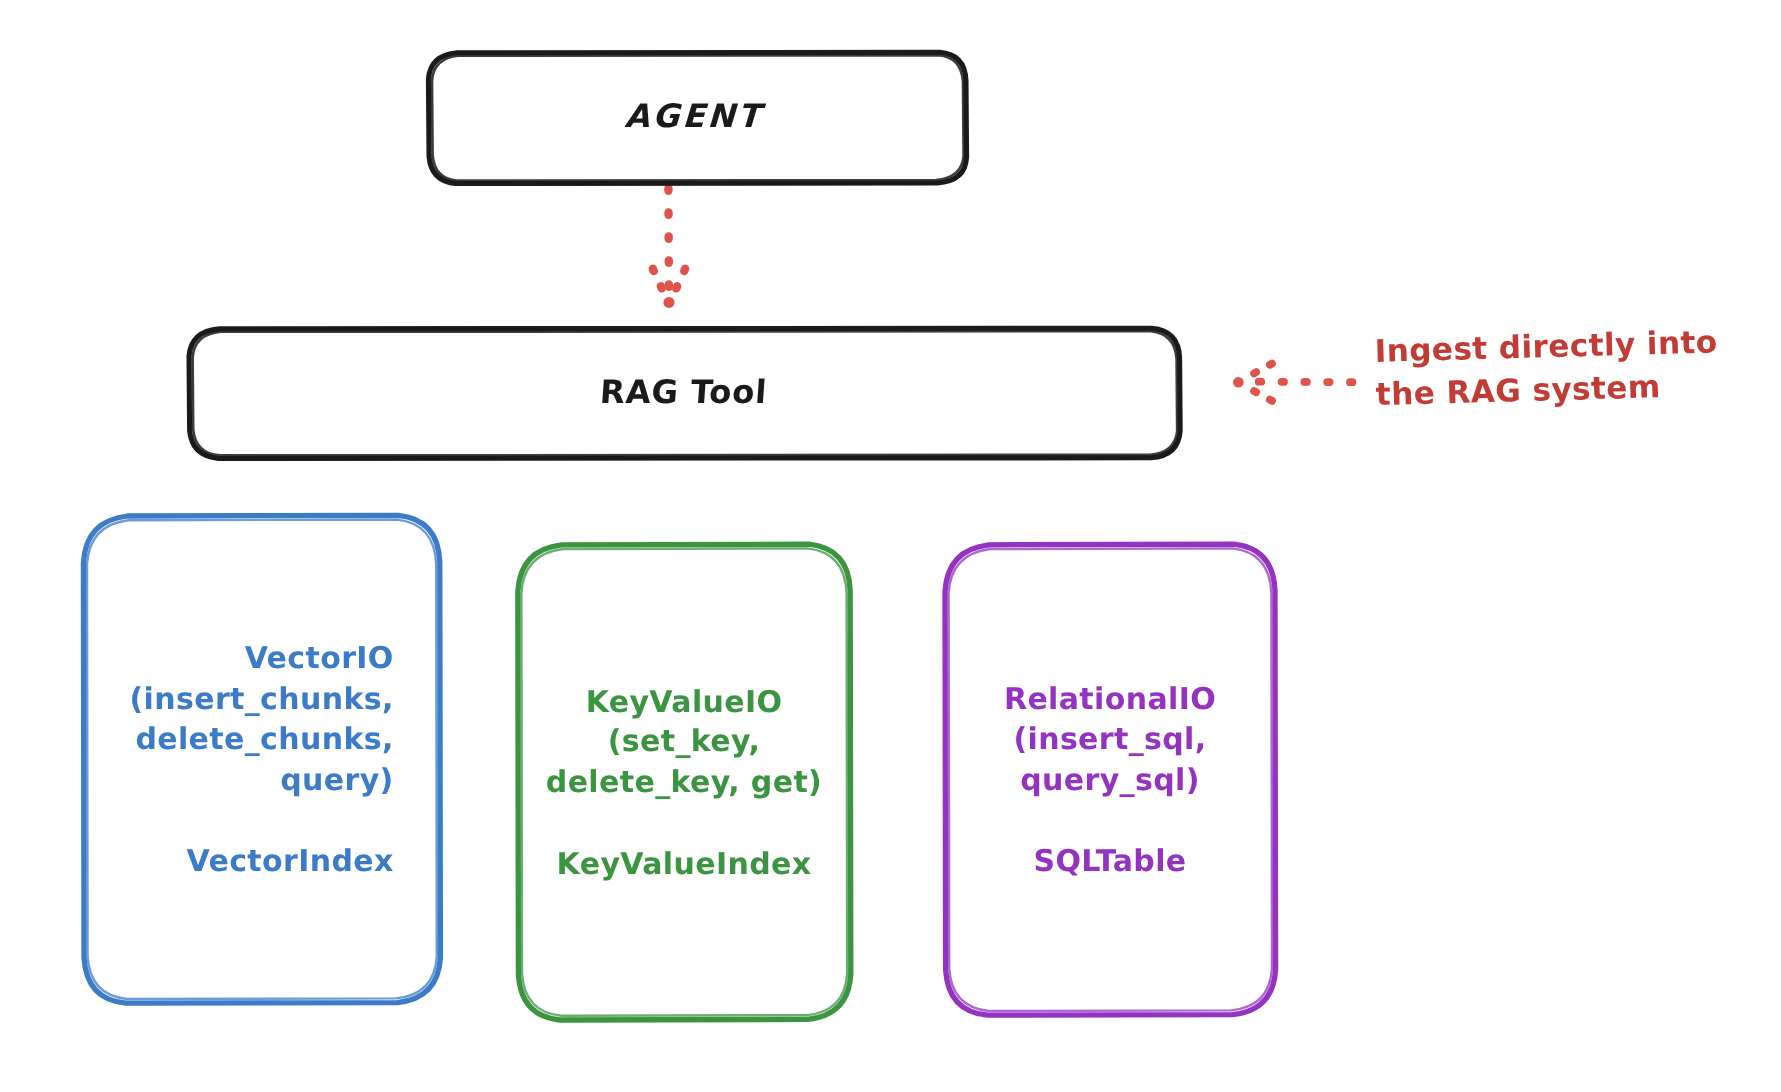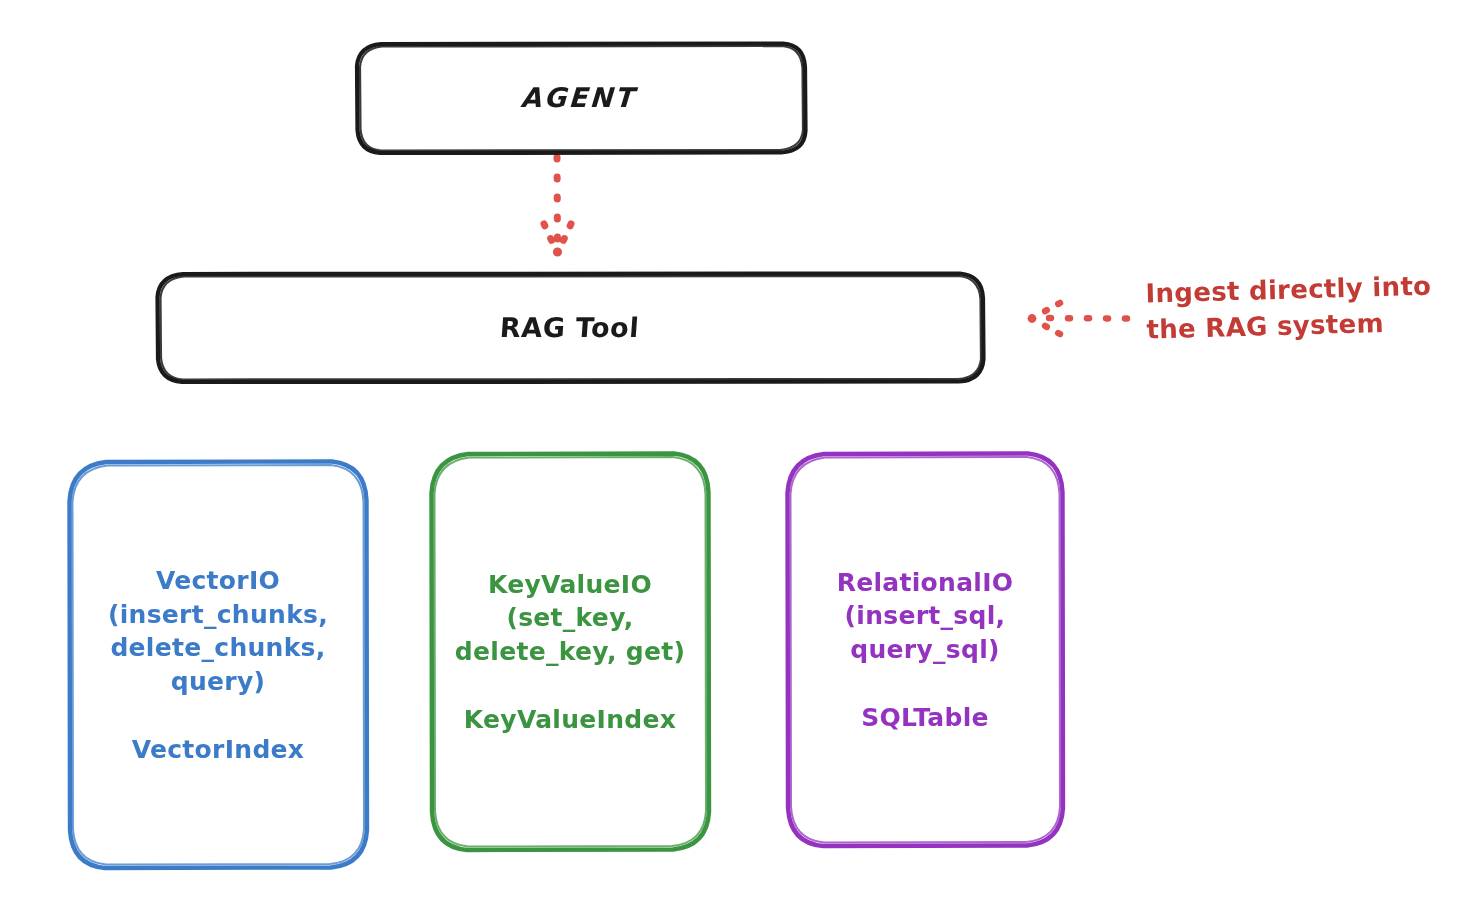--- a/index.html
+++ b/index.html
@@ -86,23 +86,24 @@
 
   
   .provider .label {
     font-family: "DejaVu Sans", sans-serif;
     font-weight: 600;
     letter-spacing: 0.3px;
   }
 
   #vectorio-box {
     left: 66px;
-    top: 458px;
+    top: 426px;
     width: 304px;
     height: 414px;
+    text-align: right;
   }
   #vectorio-box .label {
     font-size: 25px;
     color: #3b7bc8;
     line-height: 1.35;
   }
 
   #keyvalueio-box {
     left: 428px;
     top: 450px;

